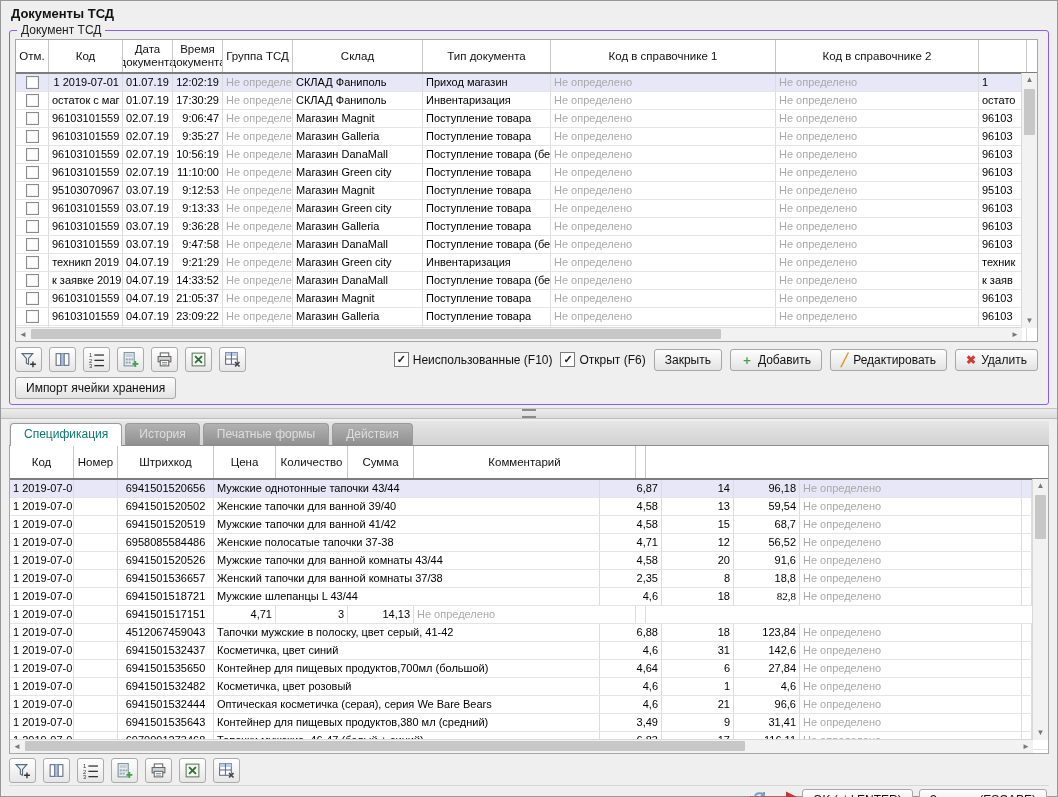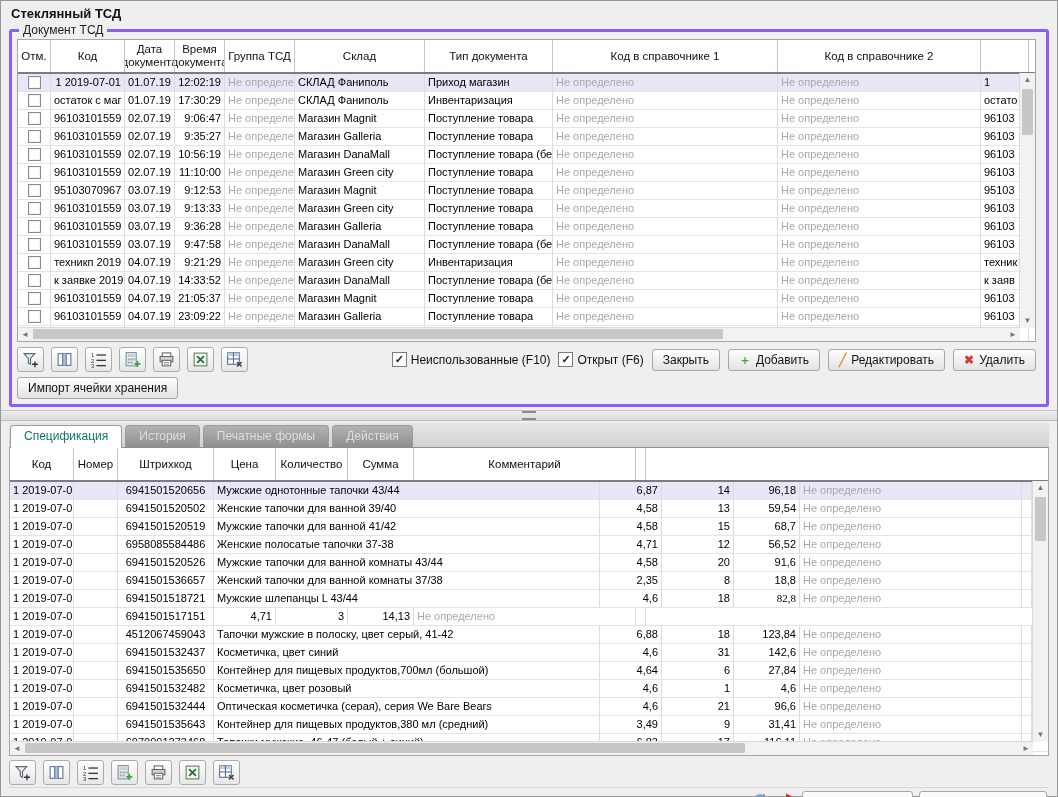--- a/index.html
+++ b/index.html
@@ -1,19 +1,19 @@
 <!DOCTYPE html>
 <html><head>
 <meta charset="utf-8">
 <style>
   html,body{margin:0;padding:0;}
   body{width:1058px;height:797px;font-family:"Liberation Sans",sans-serif;background:#e9e9e9;overflow:hidden;}
   .window{box-sizing:border-box;width:1058px;height:797px;border:1px solid #979797;background:#efefef;padding:3px 8px 4px 8px;display:flex;flex-direction:column;}
   .win-title{font-size:13px;font-weight:bold;color:#111;padding:2px 0 2px 2px;}
-  fieldset.groupbox{border:3px solid #8b5cf6;border-radius:3px;margin:0;padding:2px 10px 5px 5px;background:#efefef;}
+  fieldset.groupbox{border:1px solid #8b5cf6;border-radius:3px;margin:0;padding:2px 10px 5px 5px;background:#efefef;}
   legend.gb-label{font-size:12px;color:#222;padding:0 4px;margin-left:2px;}
 
   
   .grid{position:relative;background:#fff;border:1px solid #a6a6a6;box-sizing:border-box;overflow:hidden;}
   .top-grid{height:303px;}
   .bottom-grid{height:309px;border-top:1px solid #8d8d8d;}
   .ghead{display:flex;height:32px;border-bottom:2px solid #7c7c7c;background:#fff;}
   .hc{box-sizing:border-box;border-right:1px solid #c6c6c6;display:flex;align-items:center;justify-content:center;text-align:center;font-size:11.5px;color:#111;padding:1px 2px;overflow:hidden;line-height:1.1;flex:none;}
   .gbody{overflow:hidden;}
   .trow{display:flex;height:17px;border-bottom:1px solid #e4e4e4;background:#fff;}
@@ -57,21 +57,21 @@
   .tab{padding:3px 13px 4px 13px;font-size:12px;border:1px solid #9b9b9b;border-bottom:none;border-radius:4px 4px 0 0;background:linear-gradient(#b2b2b2,#8f8f8f);color:#dedede;position:relative;}
   .tab.active{background:#fff;color:#0f766e;z-index:2;margin-bottom:-1px;padding-bottom:5px;}
 
   .footer{display:flex;justify-content:flex-end;align-items:center;gap:6px;padding:3px 2px 2px 2px;margin-top:2px;border-top:1px solid #d7d7d7;}
   .red-arrow{margin-left:-26px;margin-right:-4px;z-index:3;}
 </style>
 </head>
 <body>
 
 <div class="window">
-  <div class="win-title">Стеклянный ТСД</div>
+  <div class="win-title">Документы ТСД</div>
 
   <fieldset class="groupbox">
     <legend class="gb-label">Документ ТСД</legend>
 
     <div class="grid top-grid">
       <div class="ghead" id="top-head">
           <div class="hc" style="width: 33px;">Отм.</div>
           <div class="hc" style="width: 74px;">Код</div>
           <div class="hc" style="width: 50px;">Дата документа</div>
           <div class="hc" style="width: 50px;">Время документа</div>

